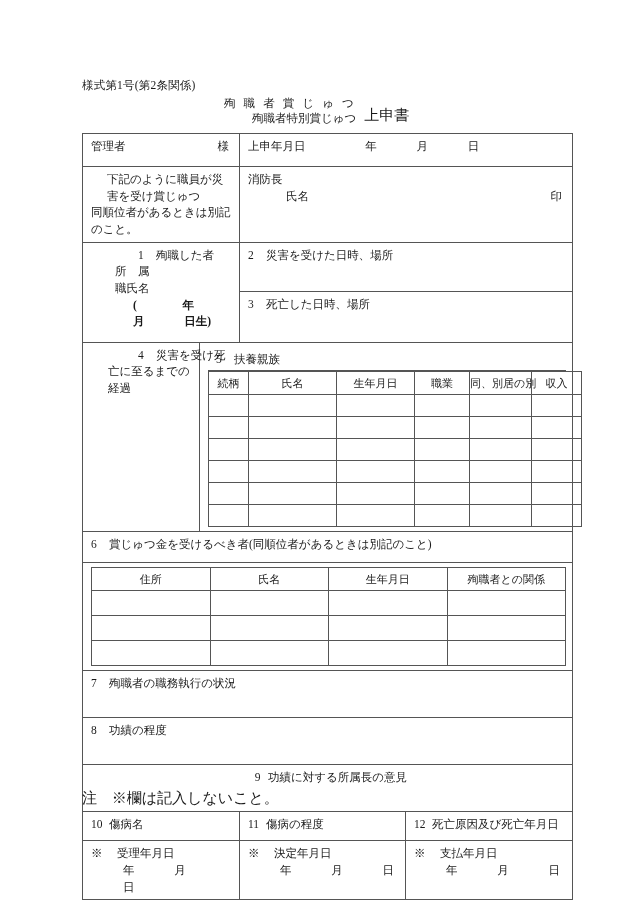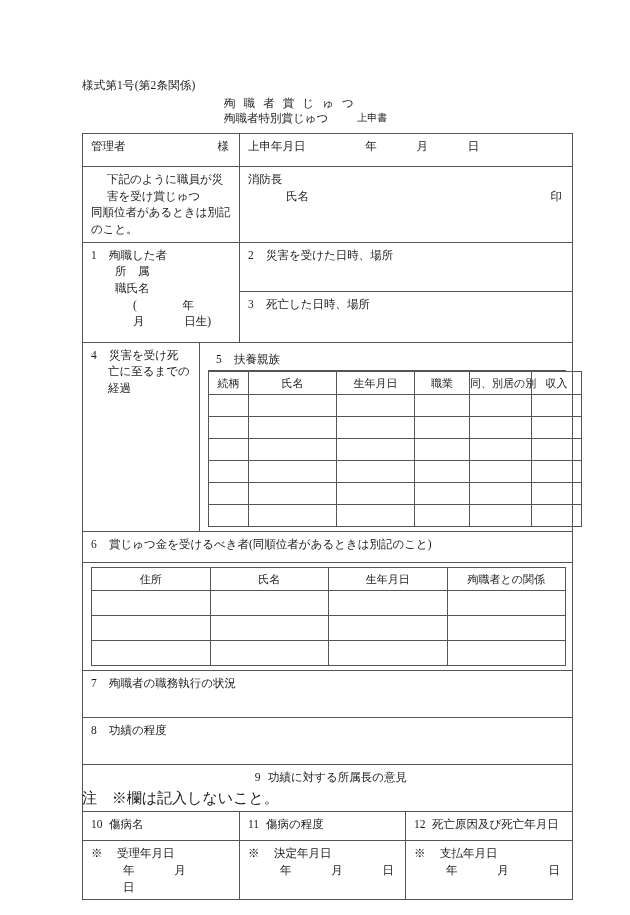--- a/index.html
+++ b/index.html
@@ -46,24 +46,25 @@
     flex-direction: column;
     line-height: 1.30;
   }
   .title-line-1 {
     font-size: 11.5px;
     letter-spacing: 2.6px;
   }
   .title-line-2 {
     font-size: 11.5px;
     letter-spacing: 0px;
+    margin-left: 28px;
   }
   .title-suffix {
-    font-size: 10px;
-    margin-left: 1px;
+    font-size: 15px;
+    margin-left: 8px;
     align-self: flex-end;
     padding-bottom: 1px;
   }
 
   
   table.form {
     position: absolute;
     left: 70px;
     top: 133px;
     width: 490px;
@@ -100,23 +101,23 @@
     height: 22px;
     white-space: nowrap;
   }
   td.nest-outer { padding: 0; }
 
   
   .num {
     display: inline-block;
     min-width: 15px;
   }
-  .sec-label { white-space: nowrap; }
+  .sec-label { white-space: nowrap; margin-left: 47px; }
   .indent-1 { padding-left: 24px; display: block; }
-  .indent-2 { padding-left: 42px; display: block; }
+  .indent-2 { padding-left: 42px; display: block; font-weight: bold; }
   .gap-sm { display: inline-block; width: 34px; }
   .gap-md { display: inline-block; width: 40px; }
   .gap-lg { display: inline-block; width: 54px; }
   .right-mark {
     float: right;
     padding-right: 4px;
   }
   .blk { display: block; }
 
   

